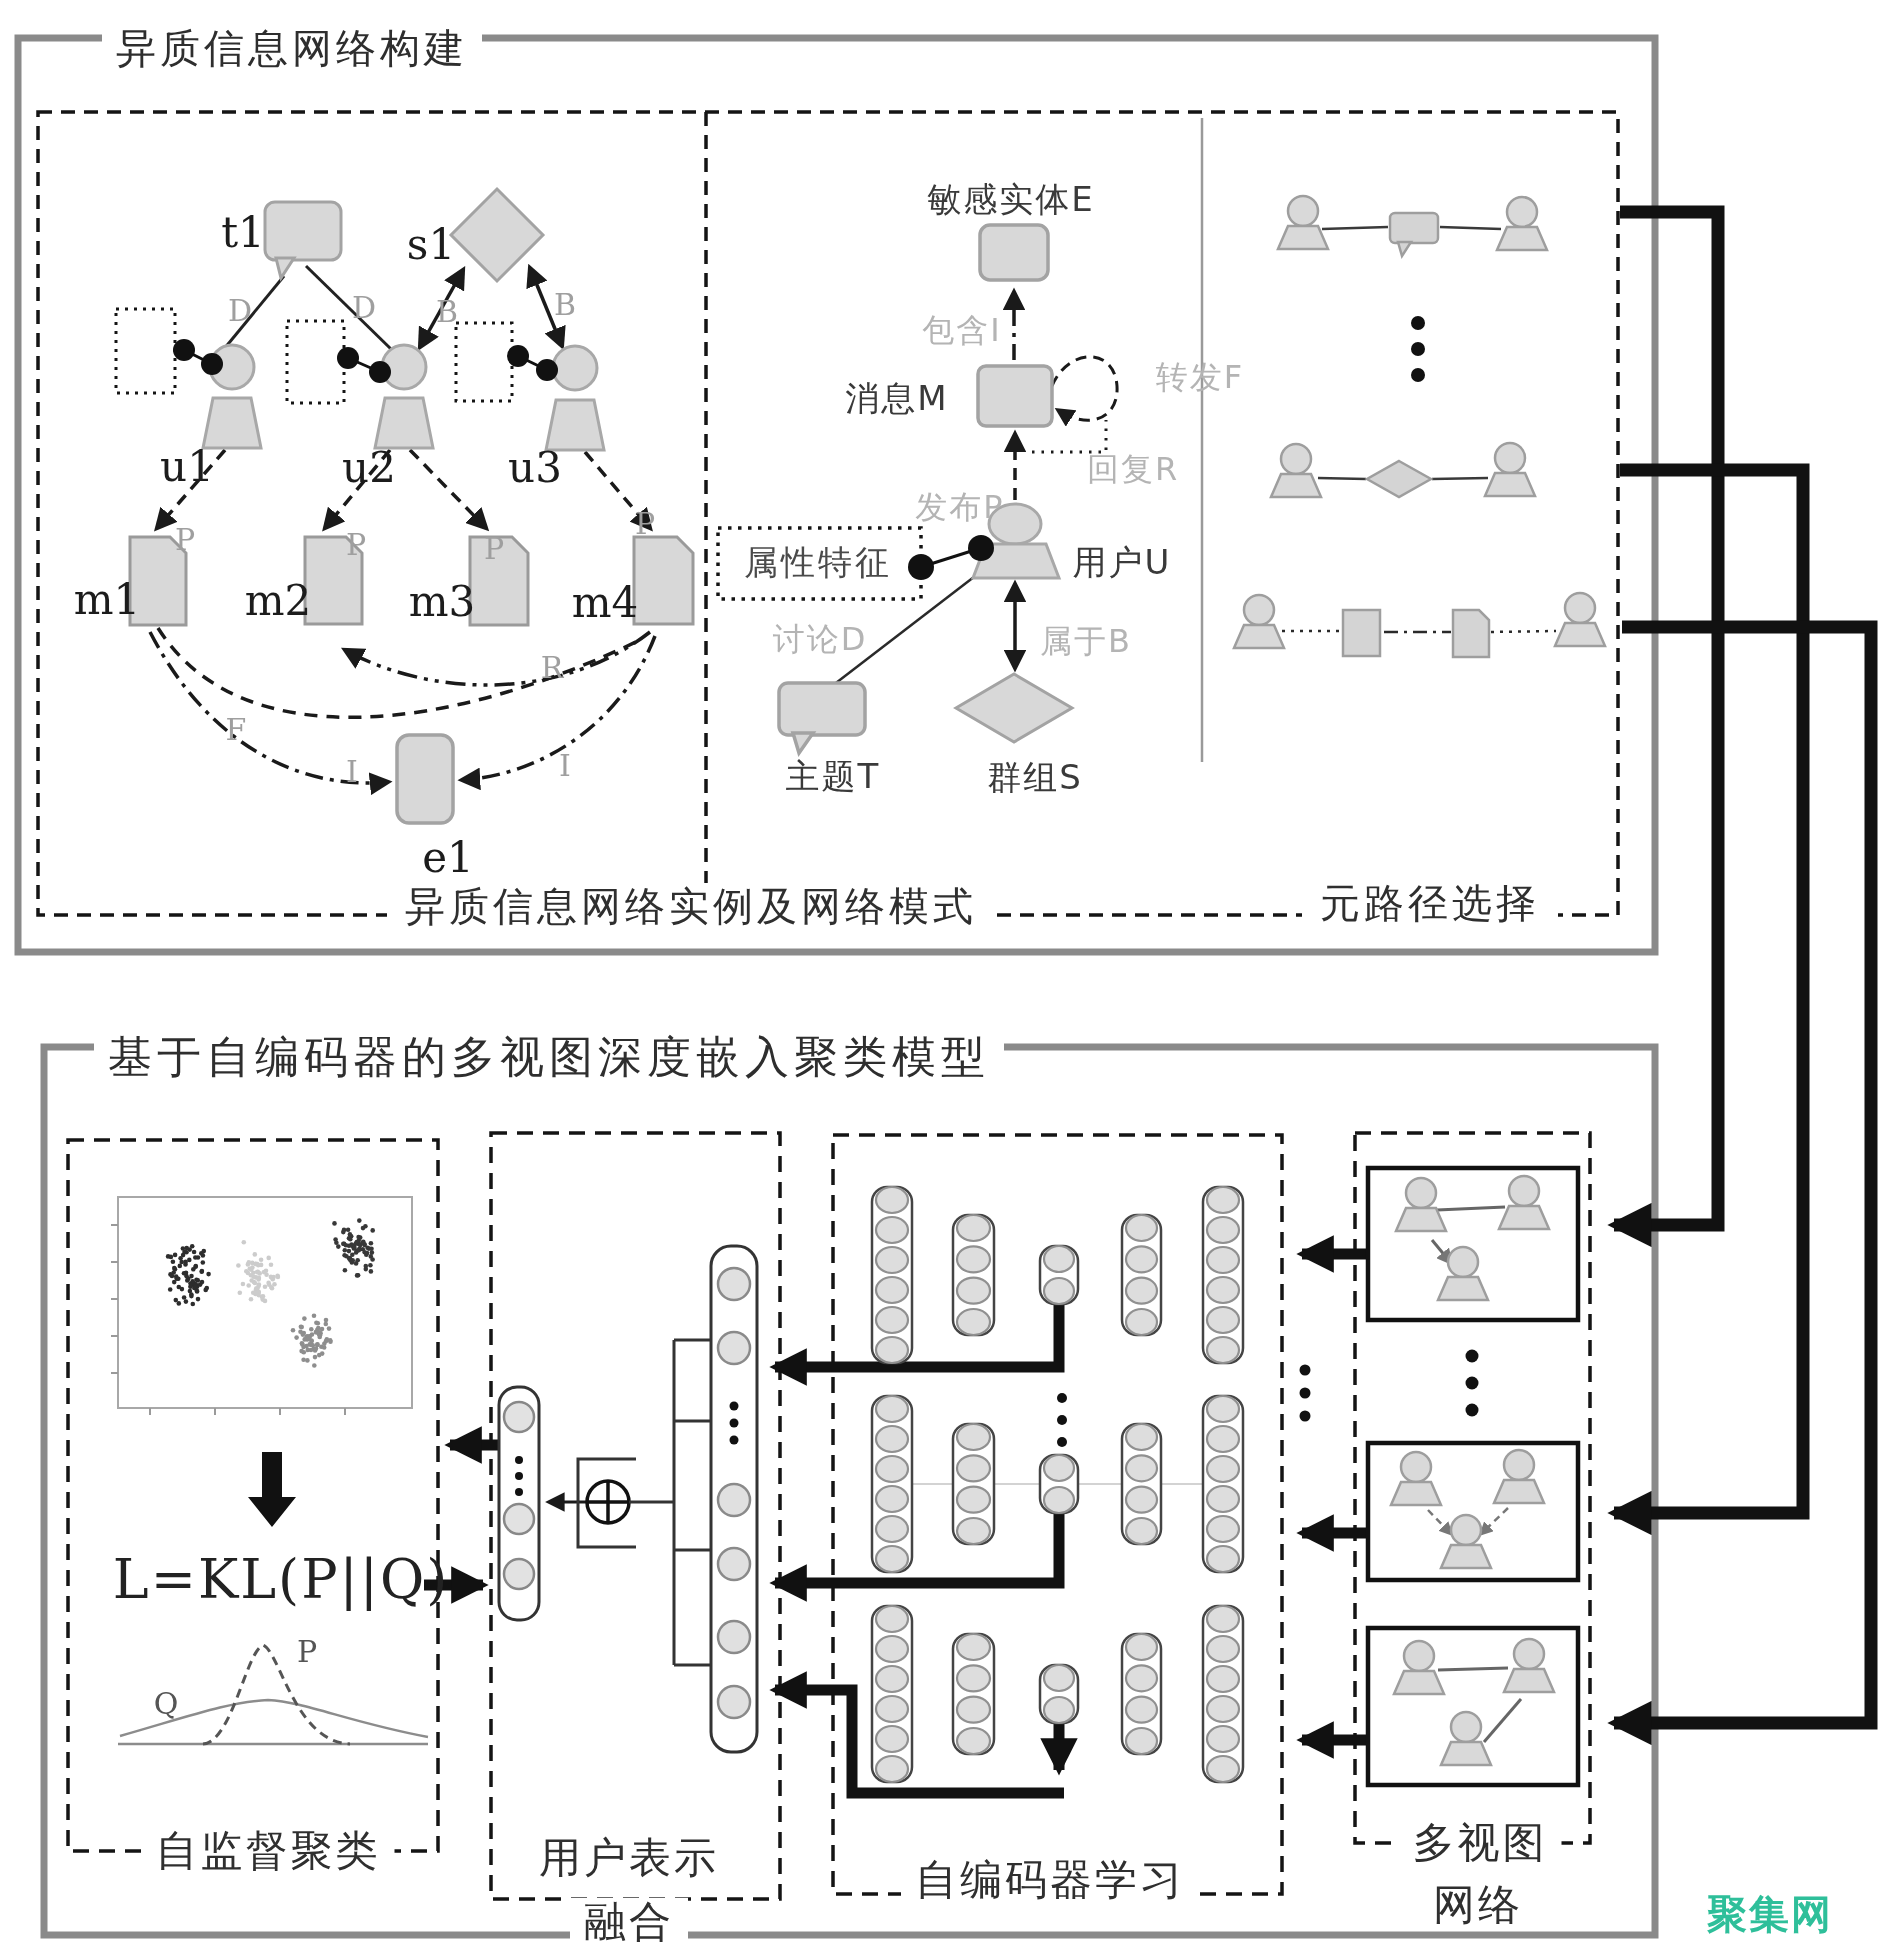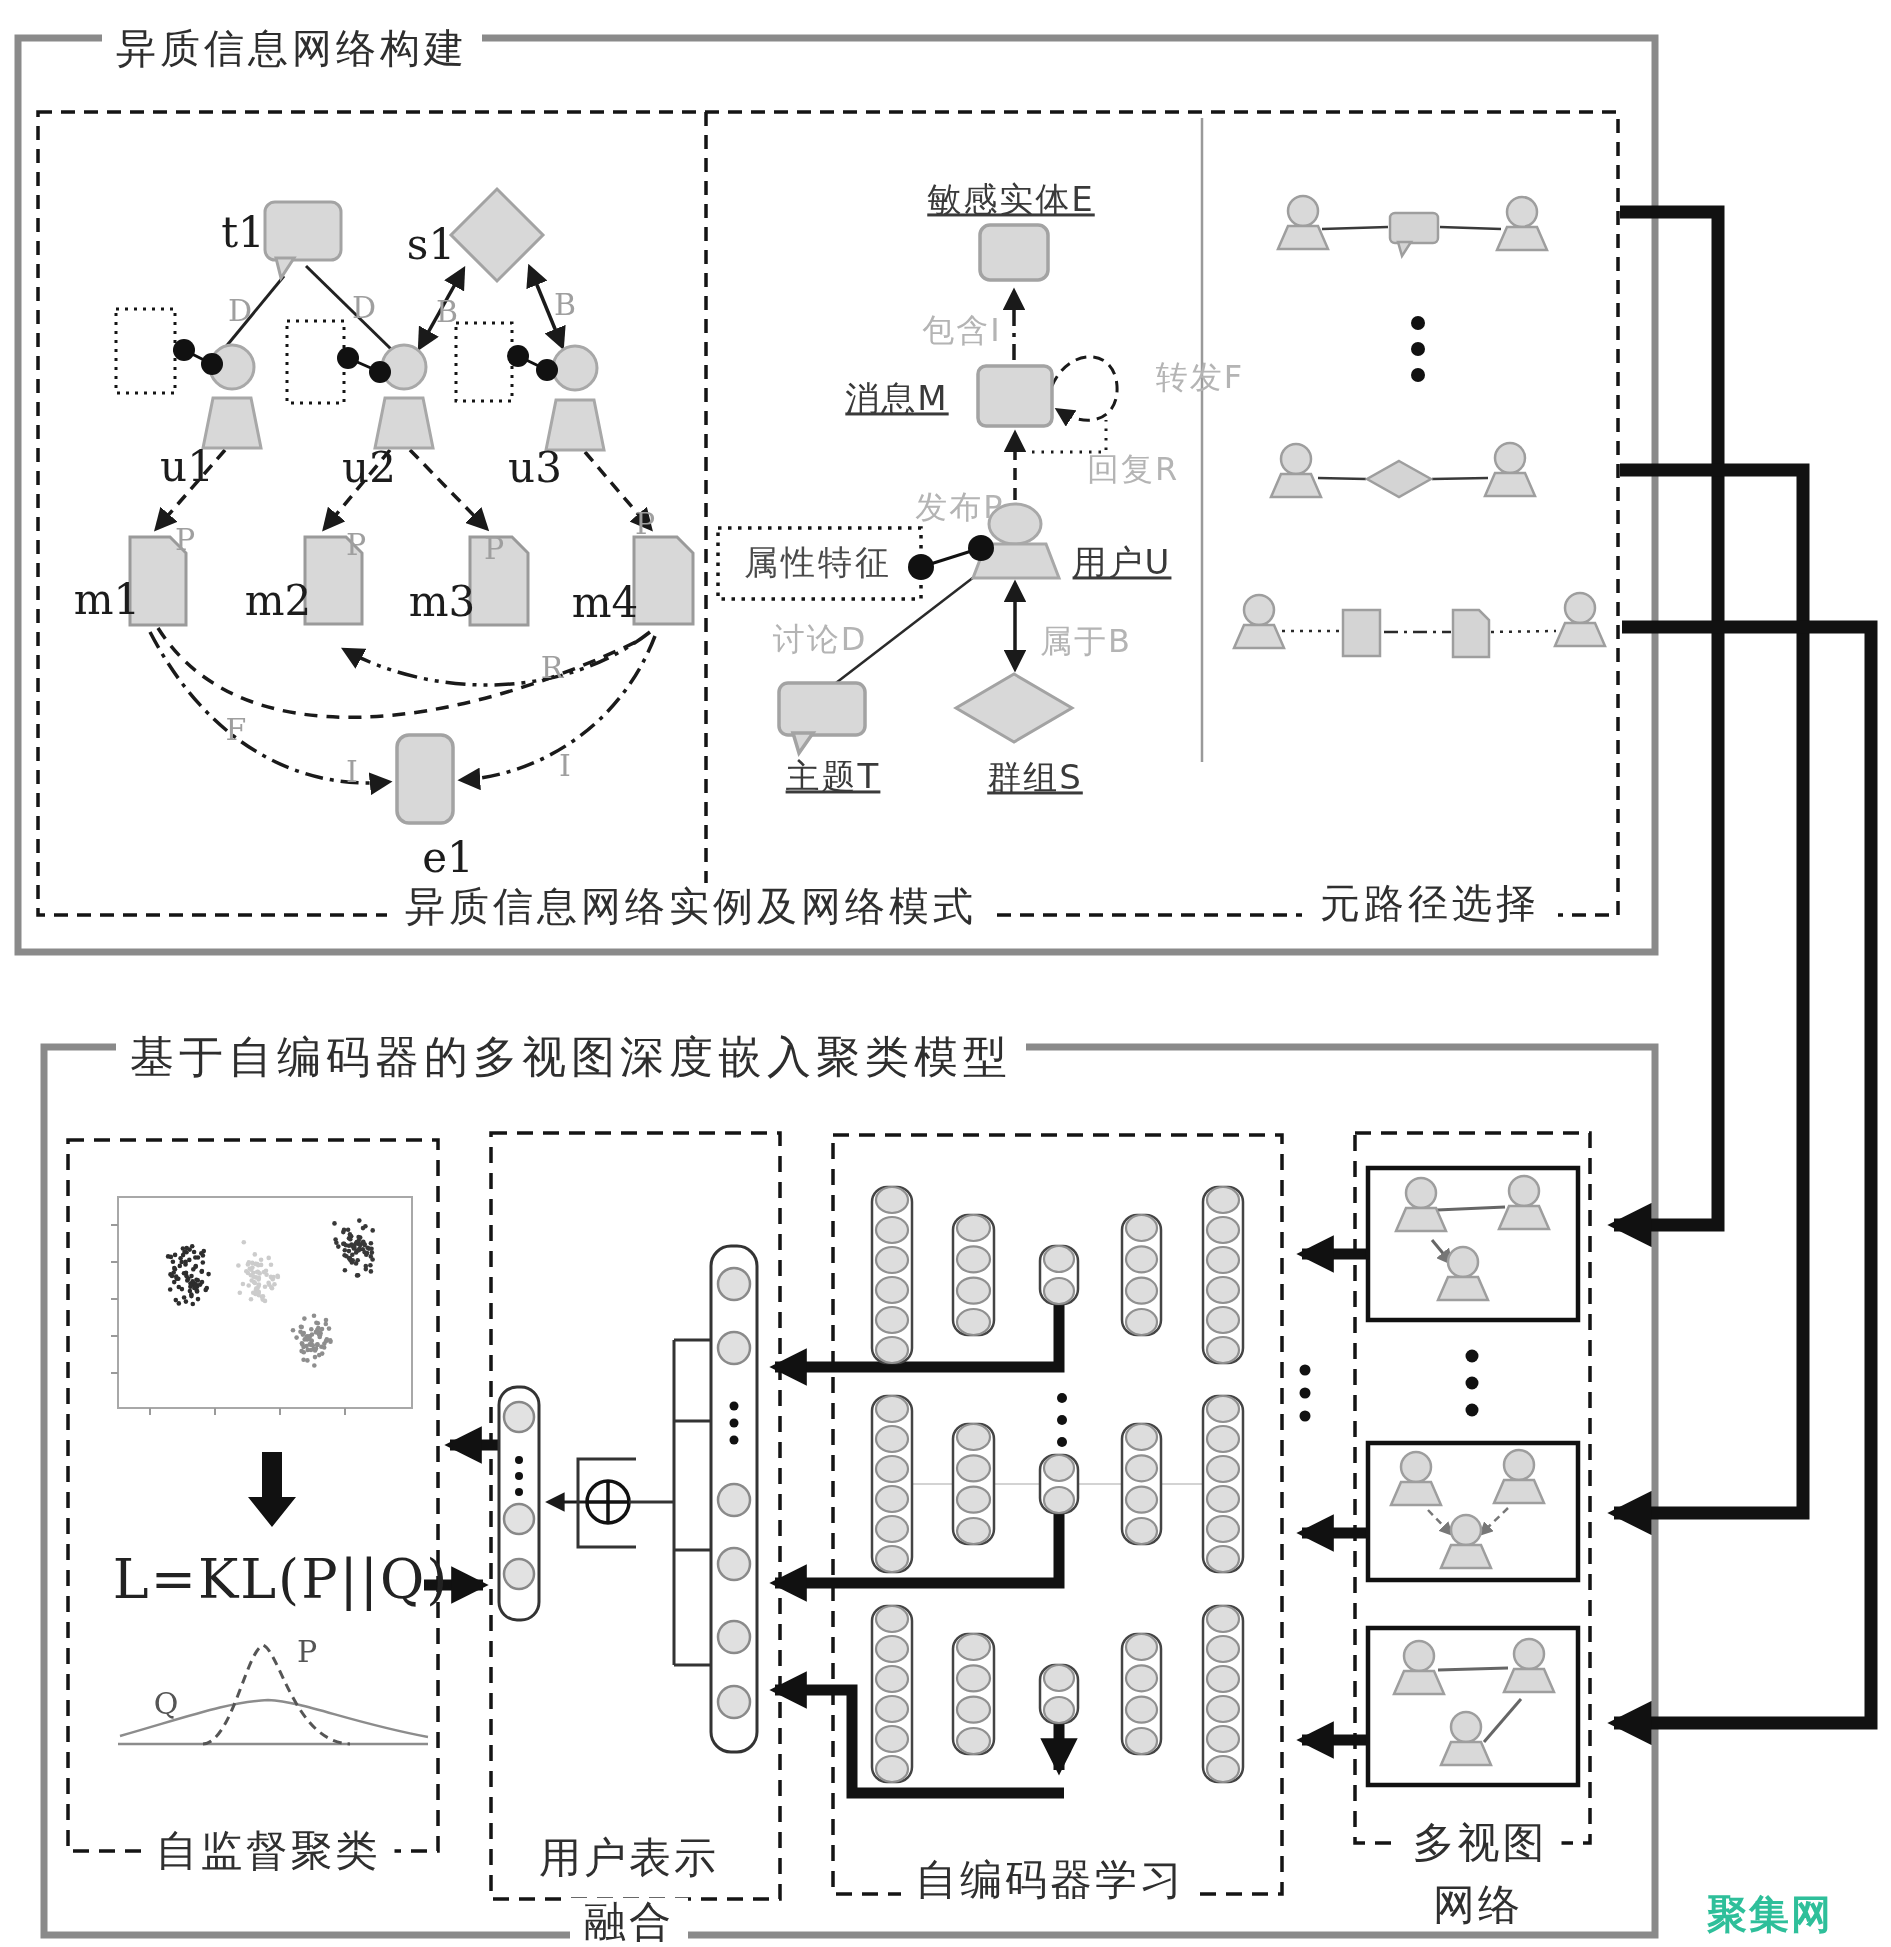--- a/index.html
+++ b/index.html
@@ -6,21 +6,21 @@
   #stage{position:relative;width:1891px;height:1947px;background:#fff;overflow:hidden;
          font-family:"DejaVu Sans",sans-serif;}
   svg{position:absolute;left:0;top:0;}
   .lbl{position:absolute;transform:translate(-50%,-50%);white-space:nowrap;line-height:1.15;}
   .sec-title{font-size:40px;color:#2e2e2e;background:#fff;padding:0 14px;letter-spacing:4px;}
   .sec-title2{font-size:44px;color:#2e2e2e;background:#fff;padding:0 14px;letter-spacing:5px;}
   .cap{font-size:40px;color:#2f2f2f;background:#fff;padding:0 18px;letter-spacing:4px;}
   .cap2{font-size:42px;color:#2f2f2f;background:#fff;padding:0 14px;letter-spacing:3px;}
   .node-lbl{font-family:"DejaVu Serif",serif;font-size:42px;color:#1c1c1c;}
   .rel-letter{font-family:"DejaVu Serif",serif;font-size:30px;color:#9f9f9f;}
-  .schema-lbl{font-size:34px;color:#3a3a3a;font-weight:500;letter-spacing:2px;text-decoration:underline;}
+  .schema-lbl{font-size:34px;color:#3a3a3a;font-weight:500;letter-spacing:2px;}
   .schema-rel{font-size:32px;color:#b4b4b4;font-weight:500;letter-spacing:2px;}
   .attr-lbl{font-size:34px;color:#4a4a4a;letter-spacing:3px;}
   .formula{font-family:"DejaVu Serif",serif;font-size:54px;color:#222;letter-spacing:2px;}
   .dist-lbl{font-family:"DejaVu Serif",serif;font-size:30px;color:#555;}
   .watermark{font-size:40px;font-weight:bold;letter-spacing:2px;}
 </style>
 </head>
 <body>
 
 <div id="stage">
@@ -694,21 +694,21 @@
 <div class="lbl schema-rel" style="left:1200px;top:377px;">转发F</div>
 <div class="lbl schema-rel" style="left:1133px;top:469px;">回复R</div>
 <div class="lbl schema-rel" style="left:960px;top:484px;margin-top:23px;">发布P</div>
 <div class="lbl schema-lbl" style="left:1122px;top:563px;">用户U</div>
 <div class="lbl attr-lbl" style="left:818px;top:563px;">属性特征</div>
 <div class="lbl schema-rel" style="left:820px;top:639px;">讨论D</div>
 <div class="lbl schema-rel" style="left:1086px;top:641px;">属于B</div>
 <div class="lbl schema-lbl" style="left:833px;top:777px;">主题T</div>
 <div class="lbl schema-lbl" style="left:1035px;top:778px;">群组S</div>
 
-<div class="lbl sec-title2" style="left:571px;top:1057px;text-align:right;">基于自编码器的多视图深度嵌入聚类模型</div>
+<div class="lbl sec-title2" style="left:549px;top:1057px;text-align:right;">基于自编码器的多视图深度嵌入聚类模型</div>
 <div class="lbl formula" style="left:281px;top:1580px;">L=KL(P||Q)</div>
 <div class="lbl dist-lbl" style="left:307px;top:1652px;">P</div>
 <div class="lbl dist-lbl" style="left:166px;top:1704px;">Q</div>
 <div class="lbl cap2" style="left:268px;top:1851px;">自监督聚类</div>
 <div class="lbl cap2" style="left:629px;top:1858px;text-align:right;">用户表示</div>
 <div class="lbl cap2" style="left:629px;top:1922px;">融合</div>
 <div class="lbl cap2" style="left:1050px;top:1880px;">自编码器学习</div>
 <div class="lbl cap2" style="left:1480px;top:1843px;text-align:center;">多视图</div>
 <div class="lbl cap2" style="left:1478px;top:1905px;">网络</div>
 

